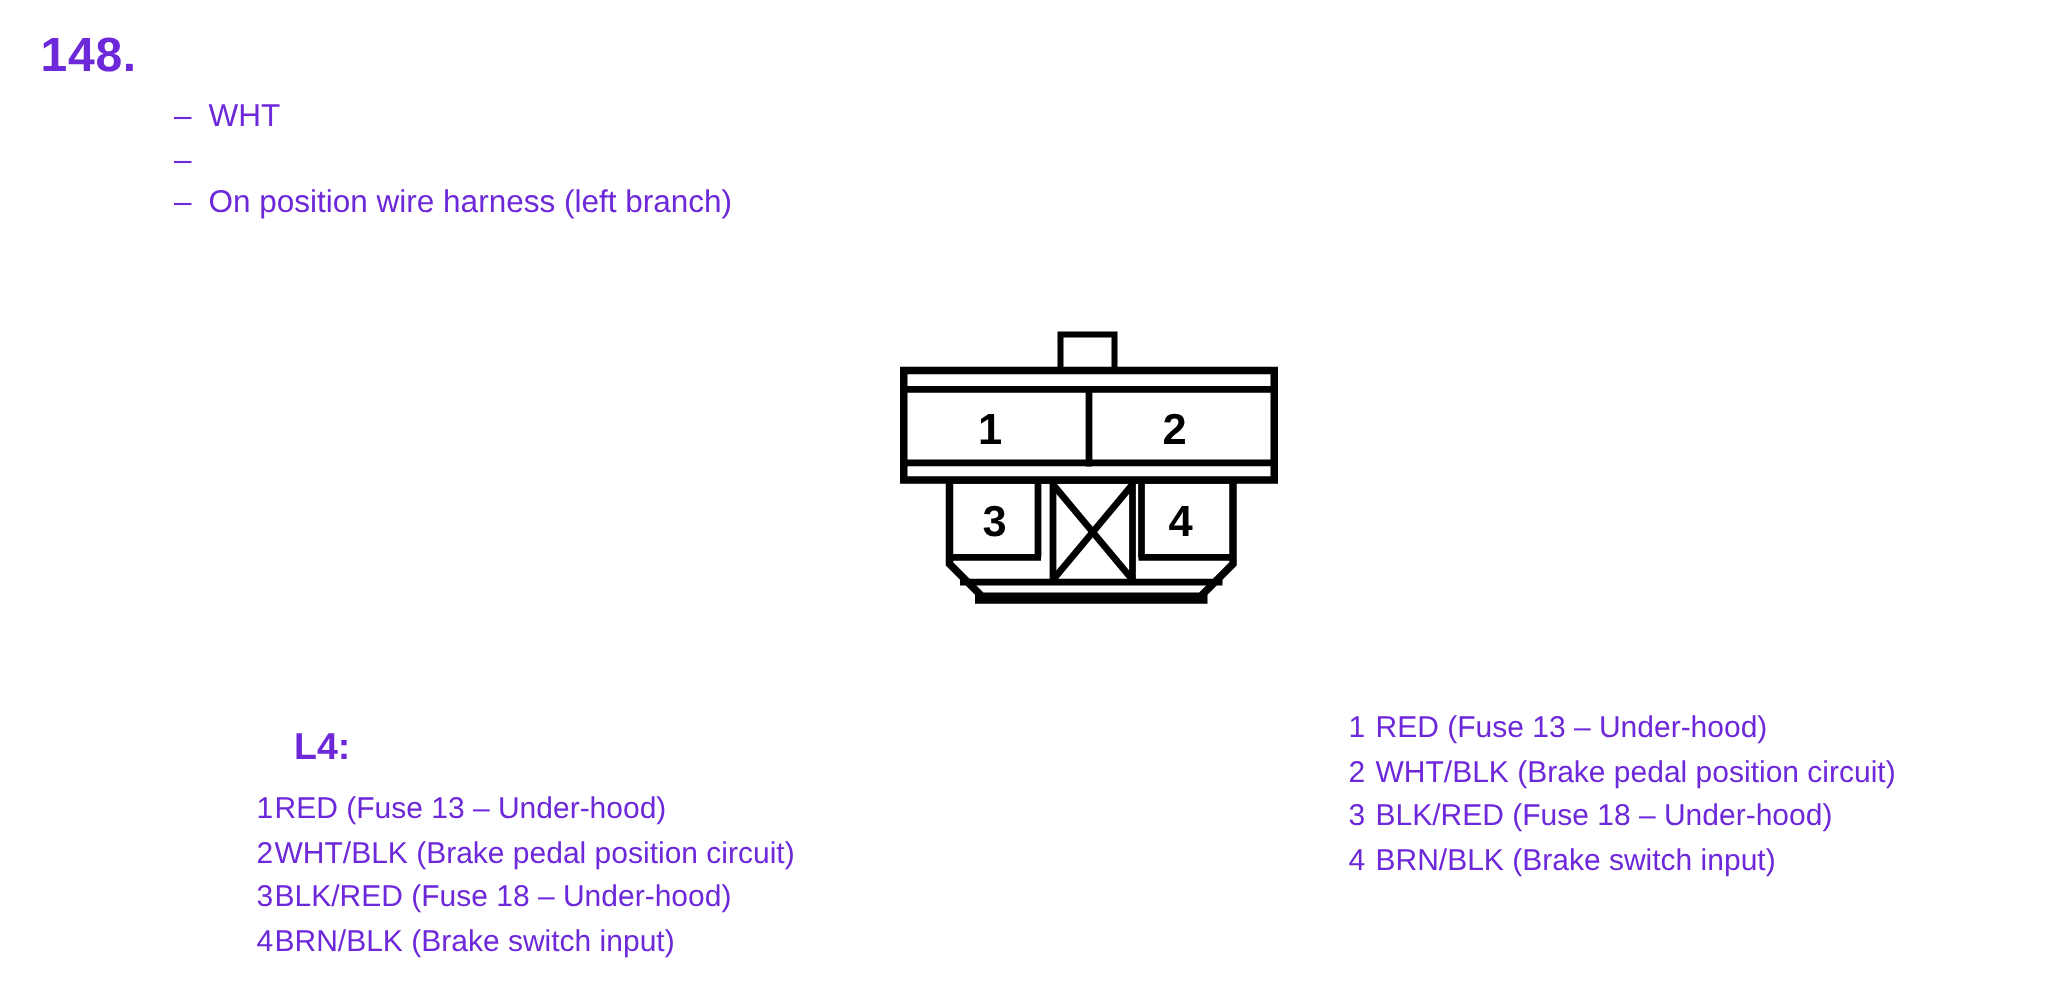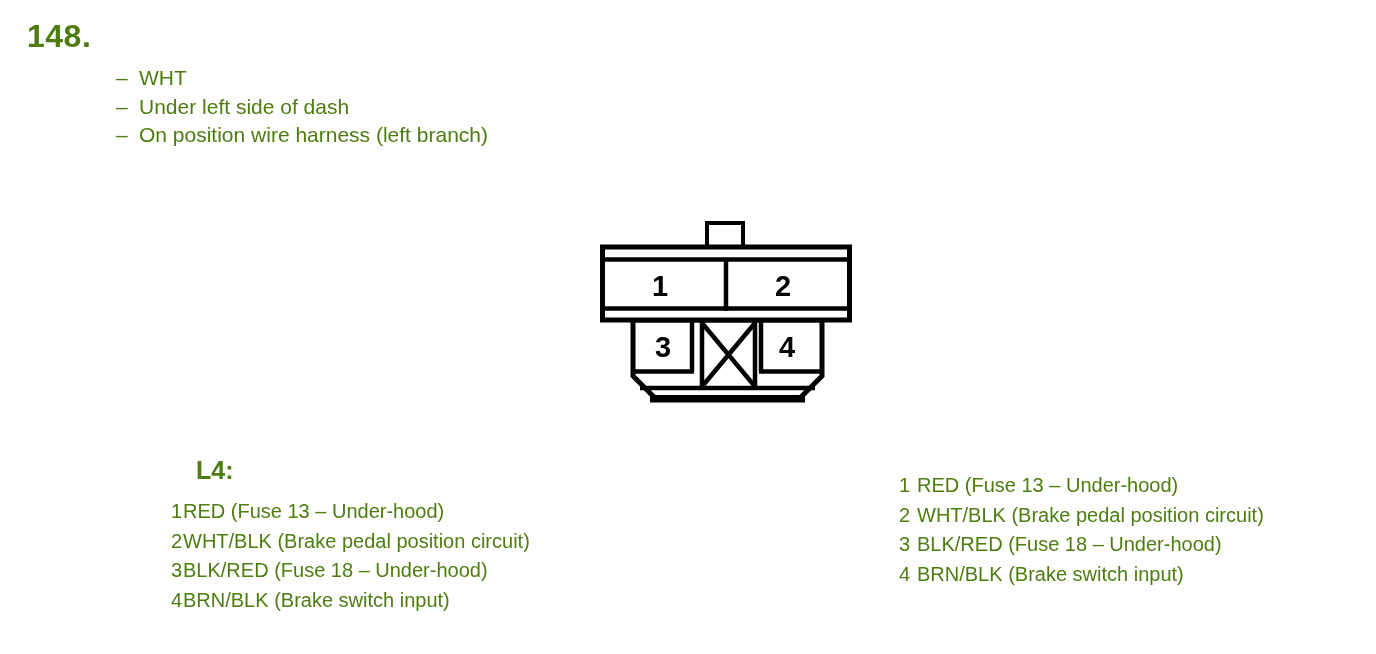--- a/index.html
+++ b/index.html
@@ -4,21 +4,21 @@
 <style>
   * { margin: 0; padding: 0; box-sizing: border-box; }
   html, body { background: #ffffff; }
   body { font-family: "Liberation Sans", sans-serif; color: #000000; }
 
   .page {
     position: relative;
     width: 1376px;
     height: 654px;
     background: #ffffff;
-    color: #4d7c0f;
+    color: #6d28d9;
     overflow: hidden;
   }
 
   
   .title {
     position: absolute;
     left: 27px;
     top: 16px;
     display: flex;
     font-weight: bold;
@@ -60,21 +60,21 @@
   
   .pin-col { position: absolute; top: 457px; }
   .pin-col.l4 { left: 171px; }
   .pin-col.v6 { left: 899px; }
   .col-heading {
     font-size: 25px;
     font-weight: bold;
     line-height: 26px;
     white-space: nowrap;
   }
-  .pin-col.l4 .col-heading { margin-left: 25px; }
+  .pin-col.l4 .col-heading { margin-left: 25px; margin-top: 28px; }
   .pin-col.v6 .col-heading { margin-left: 24px; }
   .pin-rows {
     margin-top: 14px;
     font-size: 20px;
     line-height: 29.5px;
   }
   .pin-row { display: flex; white-space: nowrap; }
   .pin-num { flex: 0 0 12px; width: 12px; }
   .pin-col.v6 .pin-num { flex: 0 0 18px; width: 18px; }
 </style>
@@ -87,21 +87,20 @@
     <span class="title-num">148.</span>
   </div>
 
   <div class="notes">
     <div class="note-row">
       <span class="note-dash">–</span>
       <span class="note-text">WHT</span>
     </div>
     <div class="note-row">
       <span class="note-dash">–</span>
-      <span class="note-text">Under left side of dash</span>
     </div>
     <div class="note-row">
       <span class="note-dash">–</span>
       <span class="note-text">On position wire harness (left branch)</span>
     </div>
   </div>
 
   <svg class="connector" viewBox="0 0 280 200" xmlns="http://www.w3.org/2000/svg">
 
     <rect class="filled" x="117" y="13" width="36" height="28" stroke-width="4"></rect>

